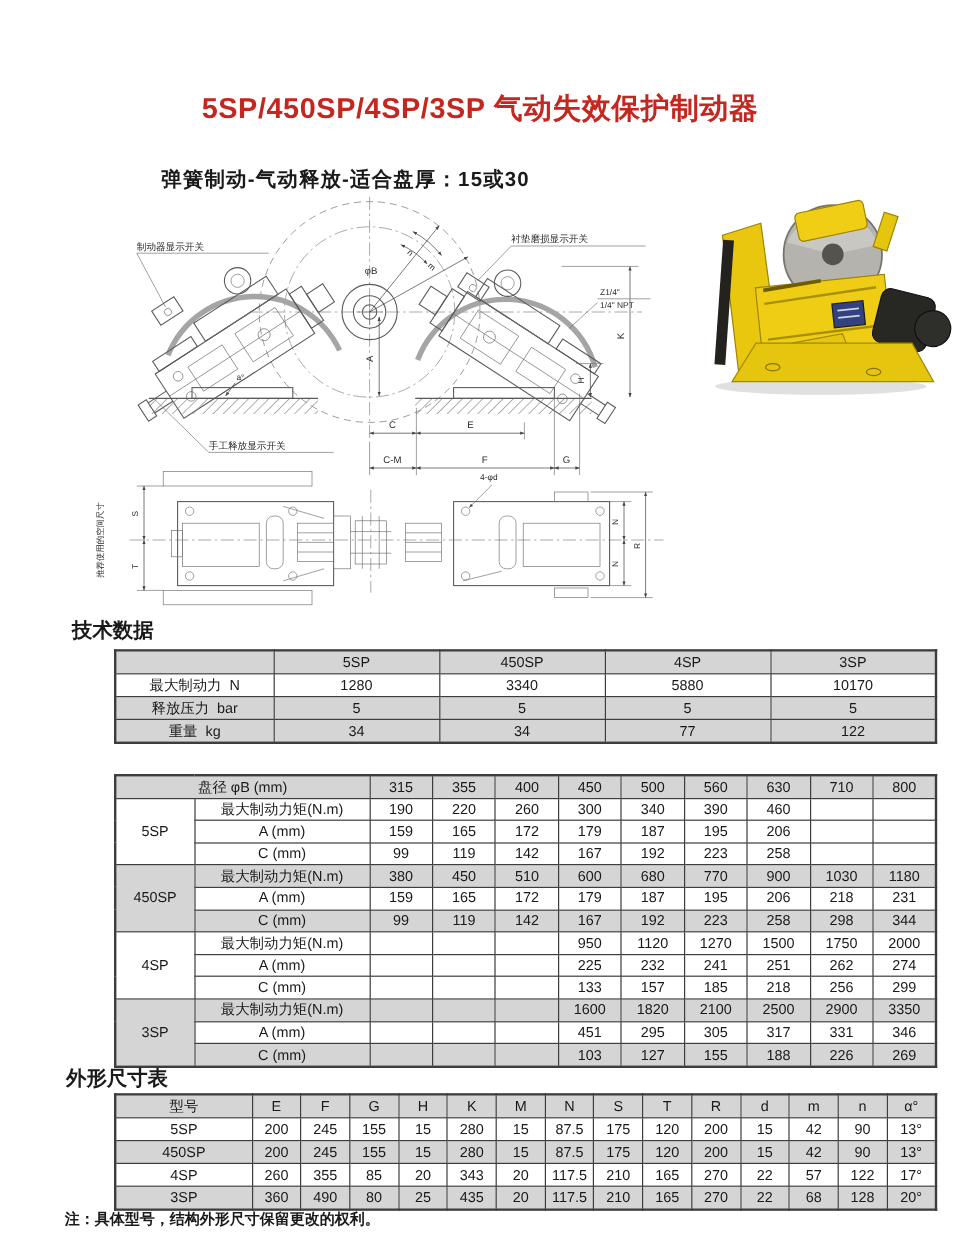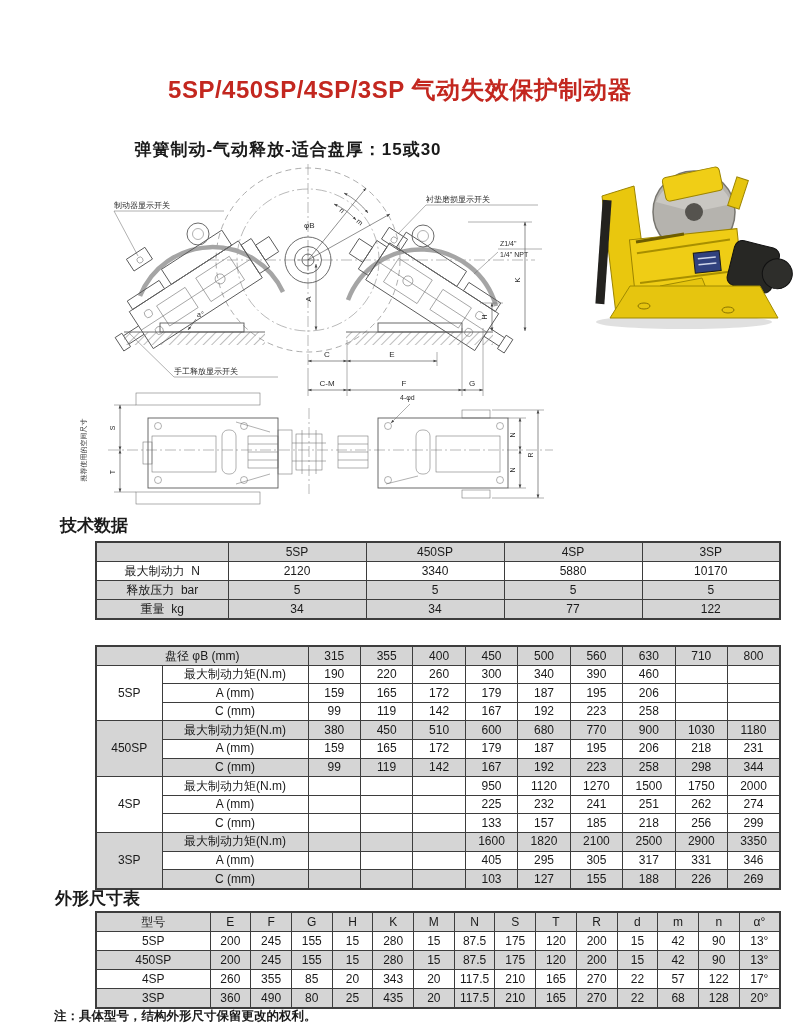--- a/index.html
+++ b/index.html
@@ -285,21 +285,21 @@
             <th></th>
             <th>5SP</th>
             <th>450SP</th>
             <th>4SP</th>
             <th>3SP</th>
           </tr>
         </thead>
         <tbody id="t1b">
           <tr>
             <th class="lbl">最大制动力  N</th>
-            <td>2120</td>
+            <td>1280</td>
             <td>3340</td>
             <td>5880</td>
             <td>10170</td>
           </tr>
           <tr class="g">
             <th class="lbl">释放压力  bar</th>
             <td>5</td>
             <td>5</td>
             <td>5</td>
             <td>5</td>
@@ -465,21 +465,21 @@
             <td>2100</td>
             <td>2500</td>
             <td>2900</td>
             <td>3350</td>
           </tr>
           <tr>
             <th>A (mm)</th>
             <td></td>
             <td></td>
             <td></td>
-            <td>405</td>
+            <td>451</td>
             <td>295</td>
             <td>305</td>
             <td>317</td>
             <td>331</td>
             <td>346</td>
           </tr>
           <tr class="g">
             <th>C (mm)</th>
             <td></td>
             <td></td>

